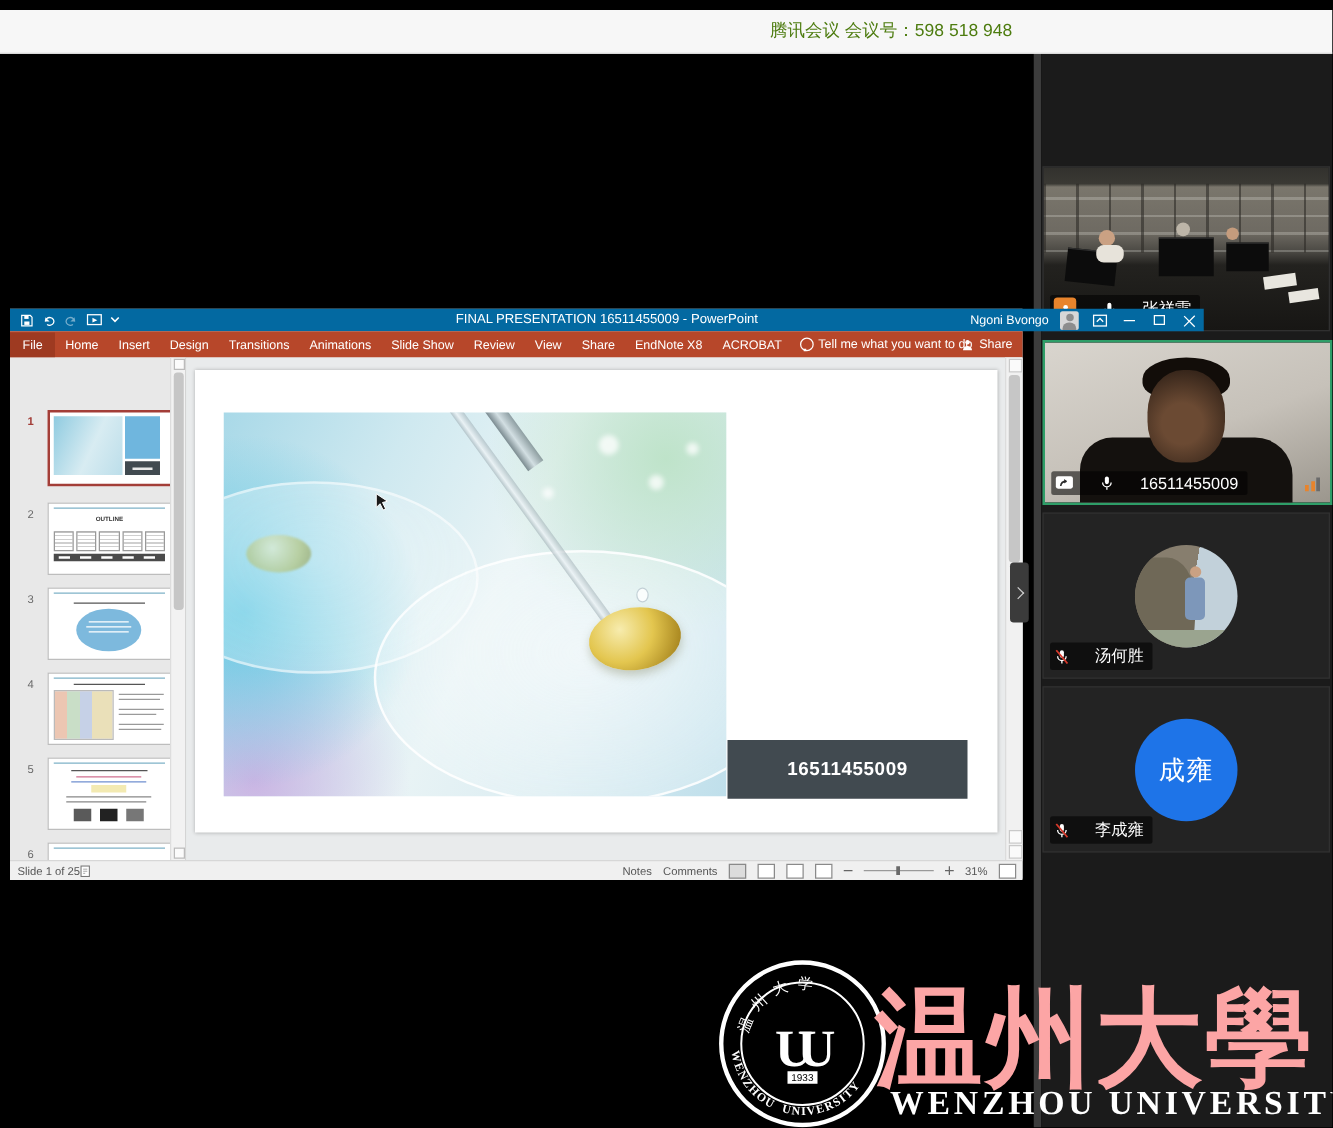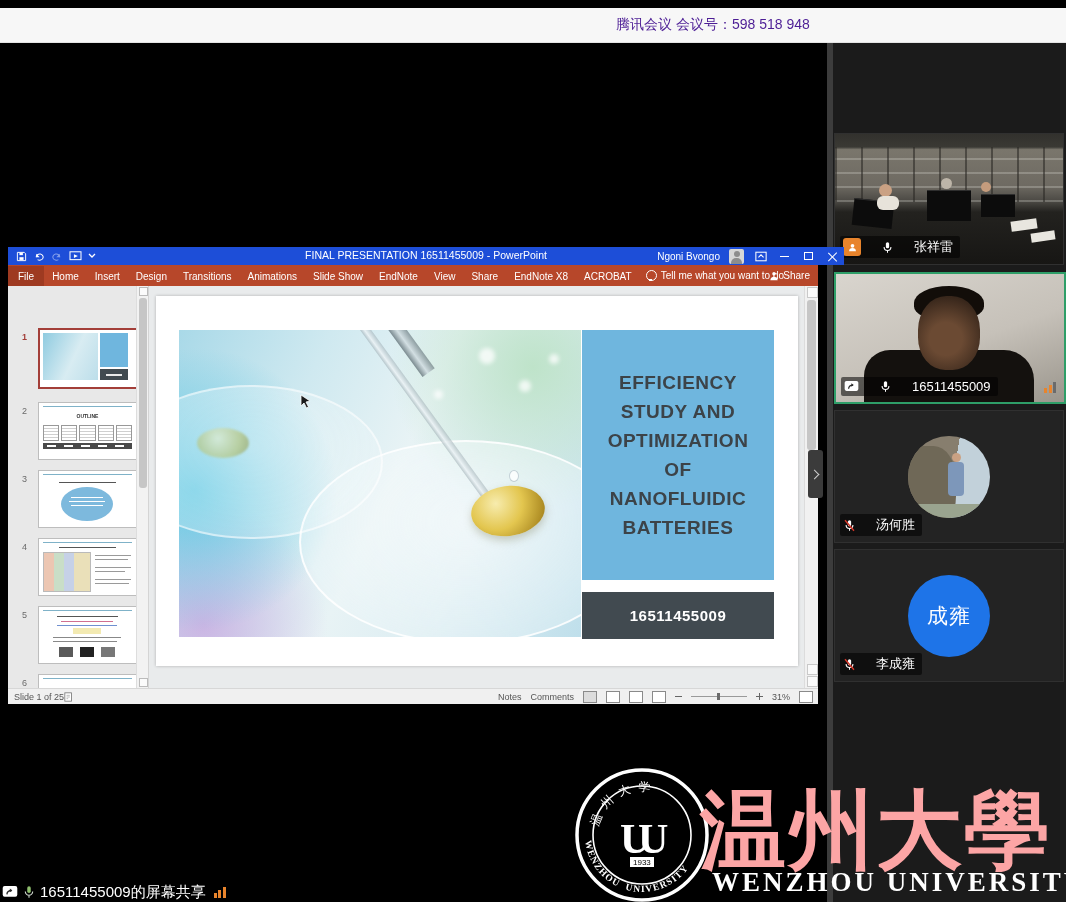--- a/index.html
+++ b/index.html
@@ -11,30 +11,30 @@
   
   #explorer{left:0;top:0;width:1066px;height:8px;background:#f5f5f5;overflow:hidden;z-index:5;}
   #explorer .elabel{position:absolute;top:-7px;font-size:12px;color:#3a3a3a;white-space:nowrap;}
   #exp-logo{left:0;top:0;width:97px;height:8px;background:#15233e;overflow:hidden;}
   #exp-logo .orb{position:absolute;left:34px;top:-20px;width:26px;height:26px;border-radius:50%;
      background:radial-gradient(circle at 35% 35%,#bfeef0,#39b9c8 55%,#1f7d9c);}
   #exp-btn{left:757px;top:0;width:109px;height:8px;background:#3e68a8;border:0;padding:0;}
 
   
   #meetbar{left:0;top:8px;width:1066px;height:34px;background:#f7f7f7;border-bottom:1px solid #e3e3e3;z-index:5;}
-  #meetbar .t{position:absolute;left:616px;top:8px;font-size:14px;color:#4c1d95;}
+  #meetbar .t{position:absolute;left:616px;top:8px;font-size:14px;color:#4d7c0f;}
 
   
   #stage{left:0;top:42px;width:1066px;height:860px;background:#000;}
   #rail{left:827px;top:42px;width:6px;height:860px;background:#3c3c3c;}
   #sidebar{left:833px;top:42px;width:233px;height:860px;background:#1b1b1b;}
 
   
   #ppt{left:8px;top:247px;width:810px;height:456px;background:#e9ebec;z-index:6;}
-  #ppt-titlebar{left:0;top:0;width:836px;height:18px;background:#1d4ed8;display:flex;align-items:center;}
+  #ppt-titlebar{left:0;top:0;width:955px;height:18px;background:#0369a1;display:flex;align-items:center;}
   .qat{display:flex;align-items:center;gap:6px;margin-left:8px;}
   .qat svg{display:block;}
   #ppt-title{position:absolute;left:0;right:0;top:2px;text-align:center;color:#fff;font-size:10.5px;pointer-events:none;}
   #tb-right{position:absolute;right:4px;top:0;height:18px;display:flex;align-items:center;gap:9px;}
   #tb-right .acct{color:#fff;font-size:10px;}
   .tbicon{width:15px;height:14px;display:flex;align-items:center;justify-content:center;}
   #avatar-chip{width:15px;height:15px;background:#d7d7d7;border-radius:2px;overflow:hidden;position:relative;}
   #avatar-chip::before{content:"";position:absolute;left:4.5px;top:2px;width:6px;height:6px;border-radius:50%;background:#8d8d8d;}
   #avatar-chip::after{content:"";position:absolute;left:2px;top:9px;width:11px;height:7px;border-radius:5px 5px 0 0;background:#8d8d8d;}
   .ctl-min{width:9px;height:1px;background:#fff;}
@@ -233,21 +233,21 @@
     </div>
 
     <div id="ppt-ribbon" class="abs">
       <span class="tab file">File</span>
       <span class="tab">Home</span>
       <span class="tab">Insert</span>
       <span class="tab">Design</span>
       <span class="tab">Transitions</span>
       <span class="tab">Animations</span>
       <span class="tab">Slide Show</span>
-      <span class="tab">EndNote</span>
+      <span class="tab">Review</span>
       <span class="tab">View</span>
       <span class="tab">Share</span>
       <span class="tab">EndNote X8</span>
       <span class="tab">ACROBAT</span>
       <div id="tellme">
         <div class="bulb"></div>
         <span>Tell me what you want to do</span>
       </div>
       <div id="share-btn">
         <svg width="10" height="10" viewBox="0 0 12 12">
@@ -351,23 +351,20 @@
             <div class="bokeh" style="left:255px;top:60px;width:9px;height:9px;"></div>
             <div id="pipette-barrel"></div>
             <div id="pipette"></div>
             <div id="droplet"></div>
             <div id="capsule"></div>
             <div id="capsule2"></div>
             <svg id="cursor" width="16" height="16" viewBox="0 0 16 16">
               <path d="M3 1l9 6-4 1 2.5 5-2 1L6 9 3 12z" fill="#1b1b1b" stroke="#fff" stroke-width="0.8"></path>
             </svg>
           </div>
-          <div id="titlebox">
-            <div class="tx">EFFICIENCY STUDY AND OPTIMIZATION OF NANOFLUIDIC BATTERIES</div>
-          </div>
           <div id="subbox">
             <div class="tx">16511455009</div>
           </div>
         </div>
         <div id="slide-sb">
           <div class="arr" style="top:1px"></div>
           <div class="thumb"></div>
           <div class="arr" style="bottom:13px"></div>
           <div class="arr" style="bottom:1px"></div>
         </div>
@@ -489,38 +486,20 @@
           <rect x="6" y="1.5" width="4" height="7.5" rx="2" fill="#fff"></rect>
           <path d="M3.8 7.5a4.2 4.2 0 0 0 8.4 0" stroke="#fff" stroke-width="1.3" fill="none"></path>
           <line x1="8" y1="12" x2="8" y2="14.5" stroke="#fff" stroke-width="1.3"></line>
           <line x1="2.5" y1="1.5" x2="13.5" y2="14.5" stroke="#d8392b" stroke-width="1.8"></line>
         </svg>
       <span class="pname">汤何胜</span>
     </div>
   </div>
 
 
-  <div id="share-banner" class="abs">
-    <svg width="16" height="14" viewBox="0 0 18 15">
-        <rect x="0.8" y="0.8" width="16.4" height="12" rx="2.2" fill="#fff"></rect>
-        <path d="M5.5 10.2c.2-3 2-4.4 5.4-4.4" stroke="#2a2a2a" stroke-width="1.5" fill="none"></path>
-        <path d="M8.8 3.6l2.8 2.1-2.8 2.1z" fill="#2a2a2a"></path>
-      </svg>
-    <svg width="14" height="14" viewBox="0 0 16 16">
-        <rect x="6" y="1.5" width="4" height="7.5" rx="2" fill="#8fbf6e"></rect>
-        <path d="M3.8 7.5a4.2 4.2 0 0 0 8.4 0" stroke="#cfd8cf" stroke-width="1.3" fill="none"></path>
-        <line x1="8" y1="12" x2="8" y2="14.5" stroke="#cfd8cf" stroke-width="1.3"></line>
-      </svg>
-    <span class="t">16511455009的屏幕共享</span>
-    <div class="sigbars" style="position:static;margin-left:4px">
-      <i style="height:5px"></i>
-        <i style="height:8px"></i>
-        <i style="height:11px"></i>
-    </div>
-  </div>
 
   <div id="wm" class="abs">
     <svg id="seal" width="140" height="140" viewBox="0 0 140 140">
       <defs>
         <path id="arcTop" d="M 26,70 A 44,44 0 0 1 114,70" fill="none"></path>
         <path id="arcBot" d="M 13,70 A 57,57 0 0 0 127,70" fill="none"></path>
       </defs>
       <circle cx="70" cy="70" r="65" fill="none" stroke="#fff" stroke-width="3.5"></circle>
       <circle cx="70" cy="70" r="49" fill="none" stroke="#fff" stroke-width="1.6"></circle>
       <text font-size="12" fill="#fff" letter-spacing="7" font-family="DejaVu Sans,sans-serif"><textPath href="#arcTop" startOffset="8">温州大学</textPath></text>

